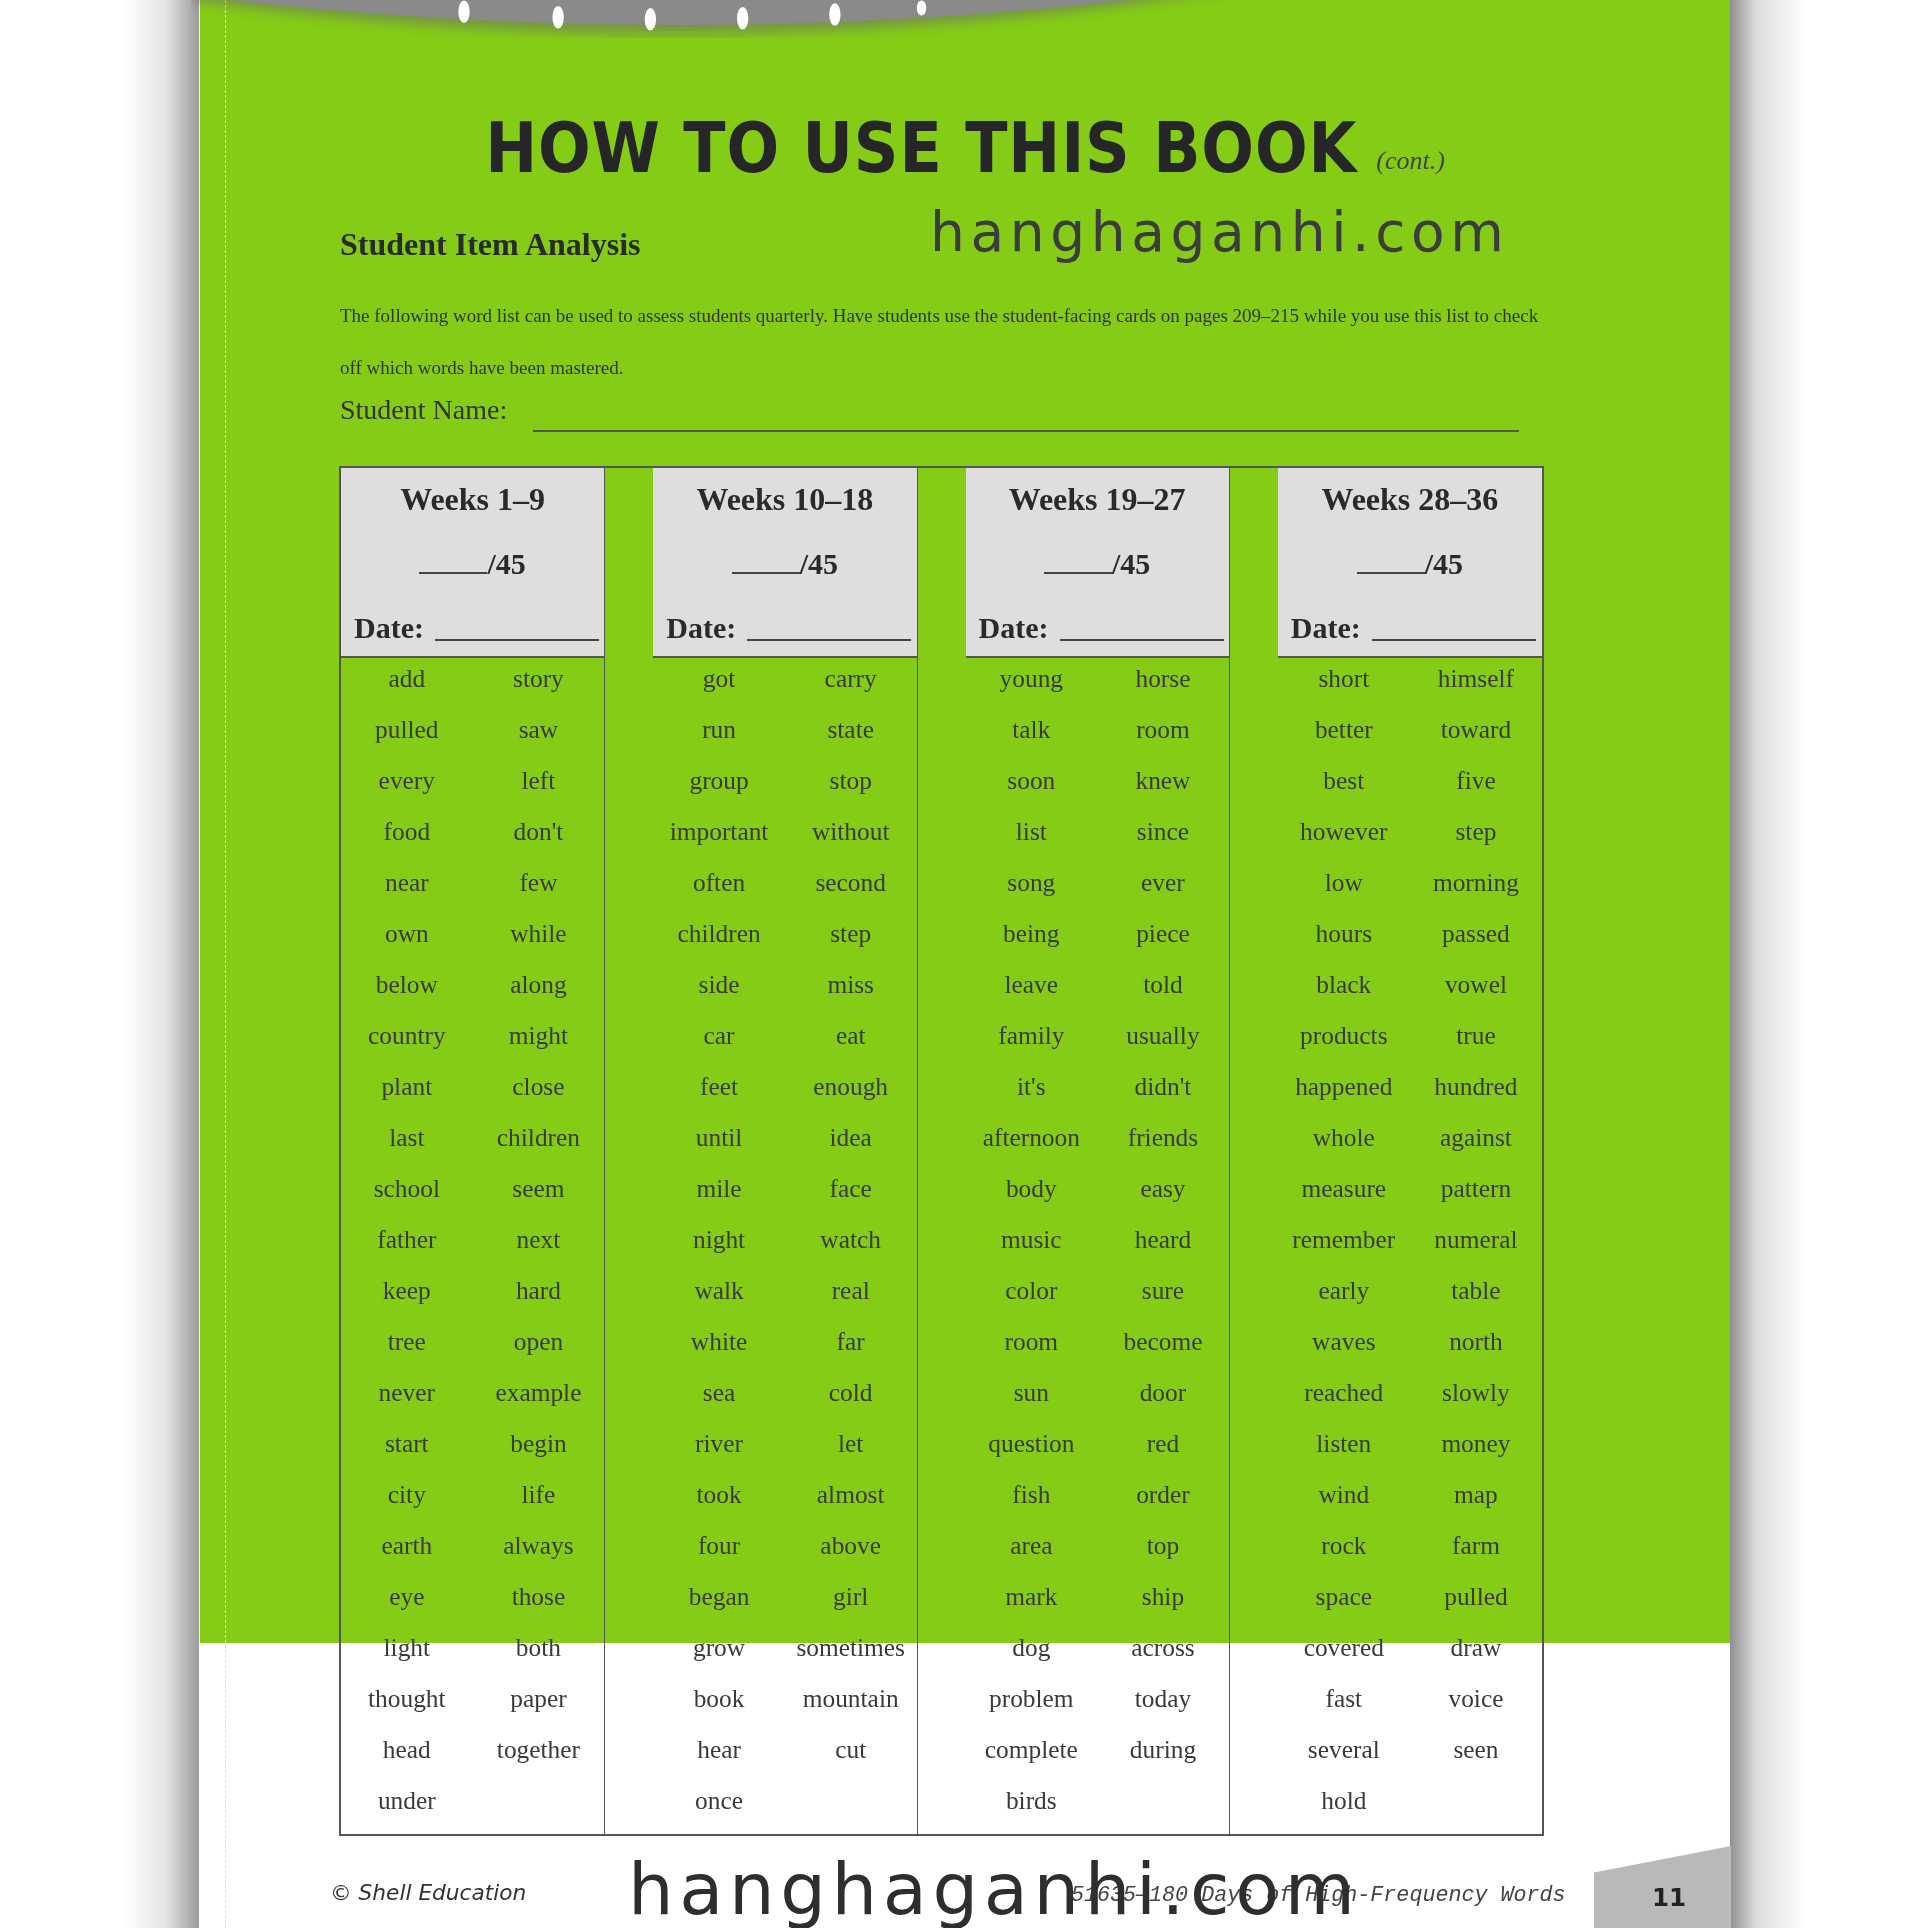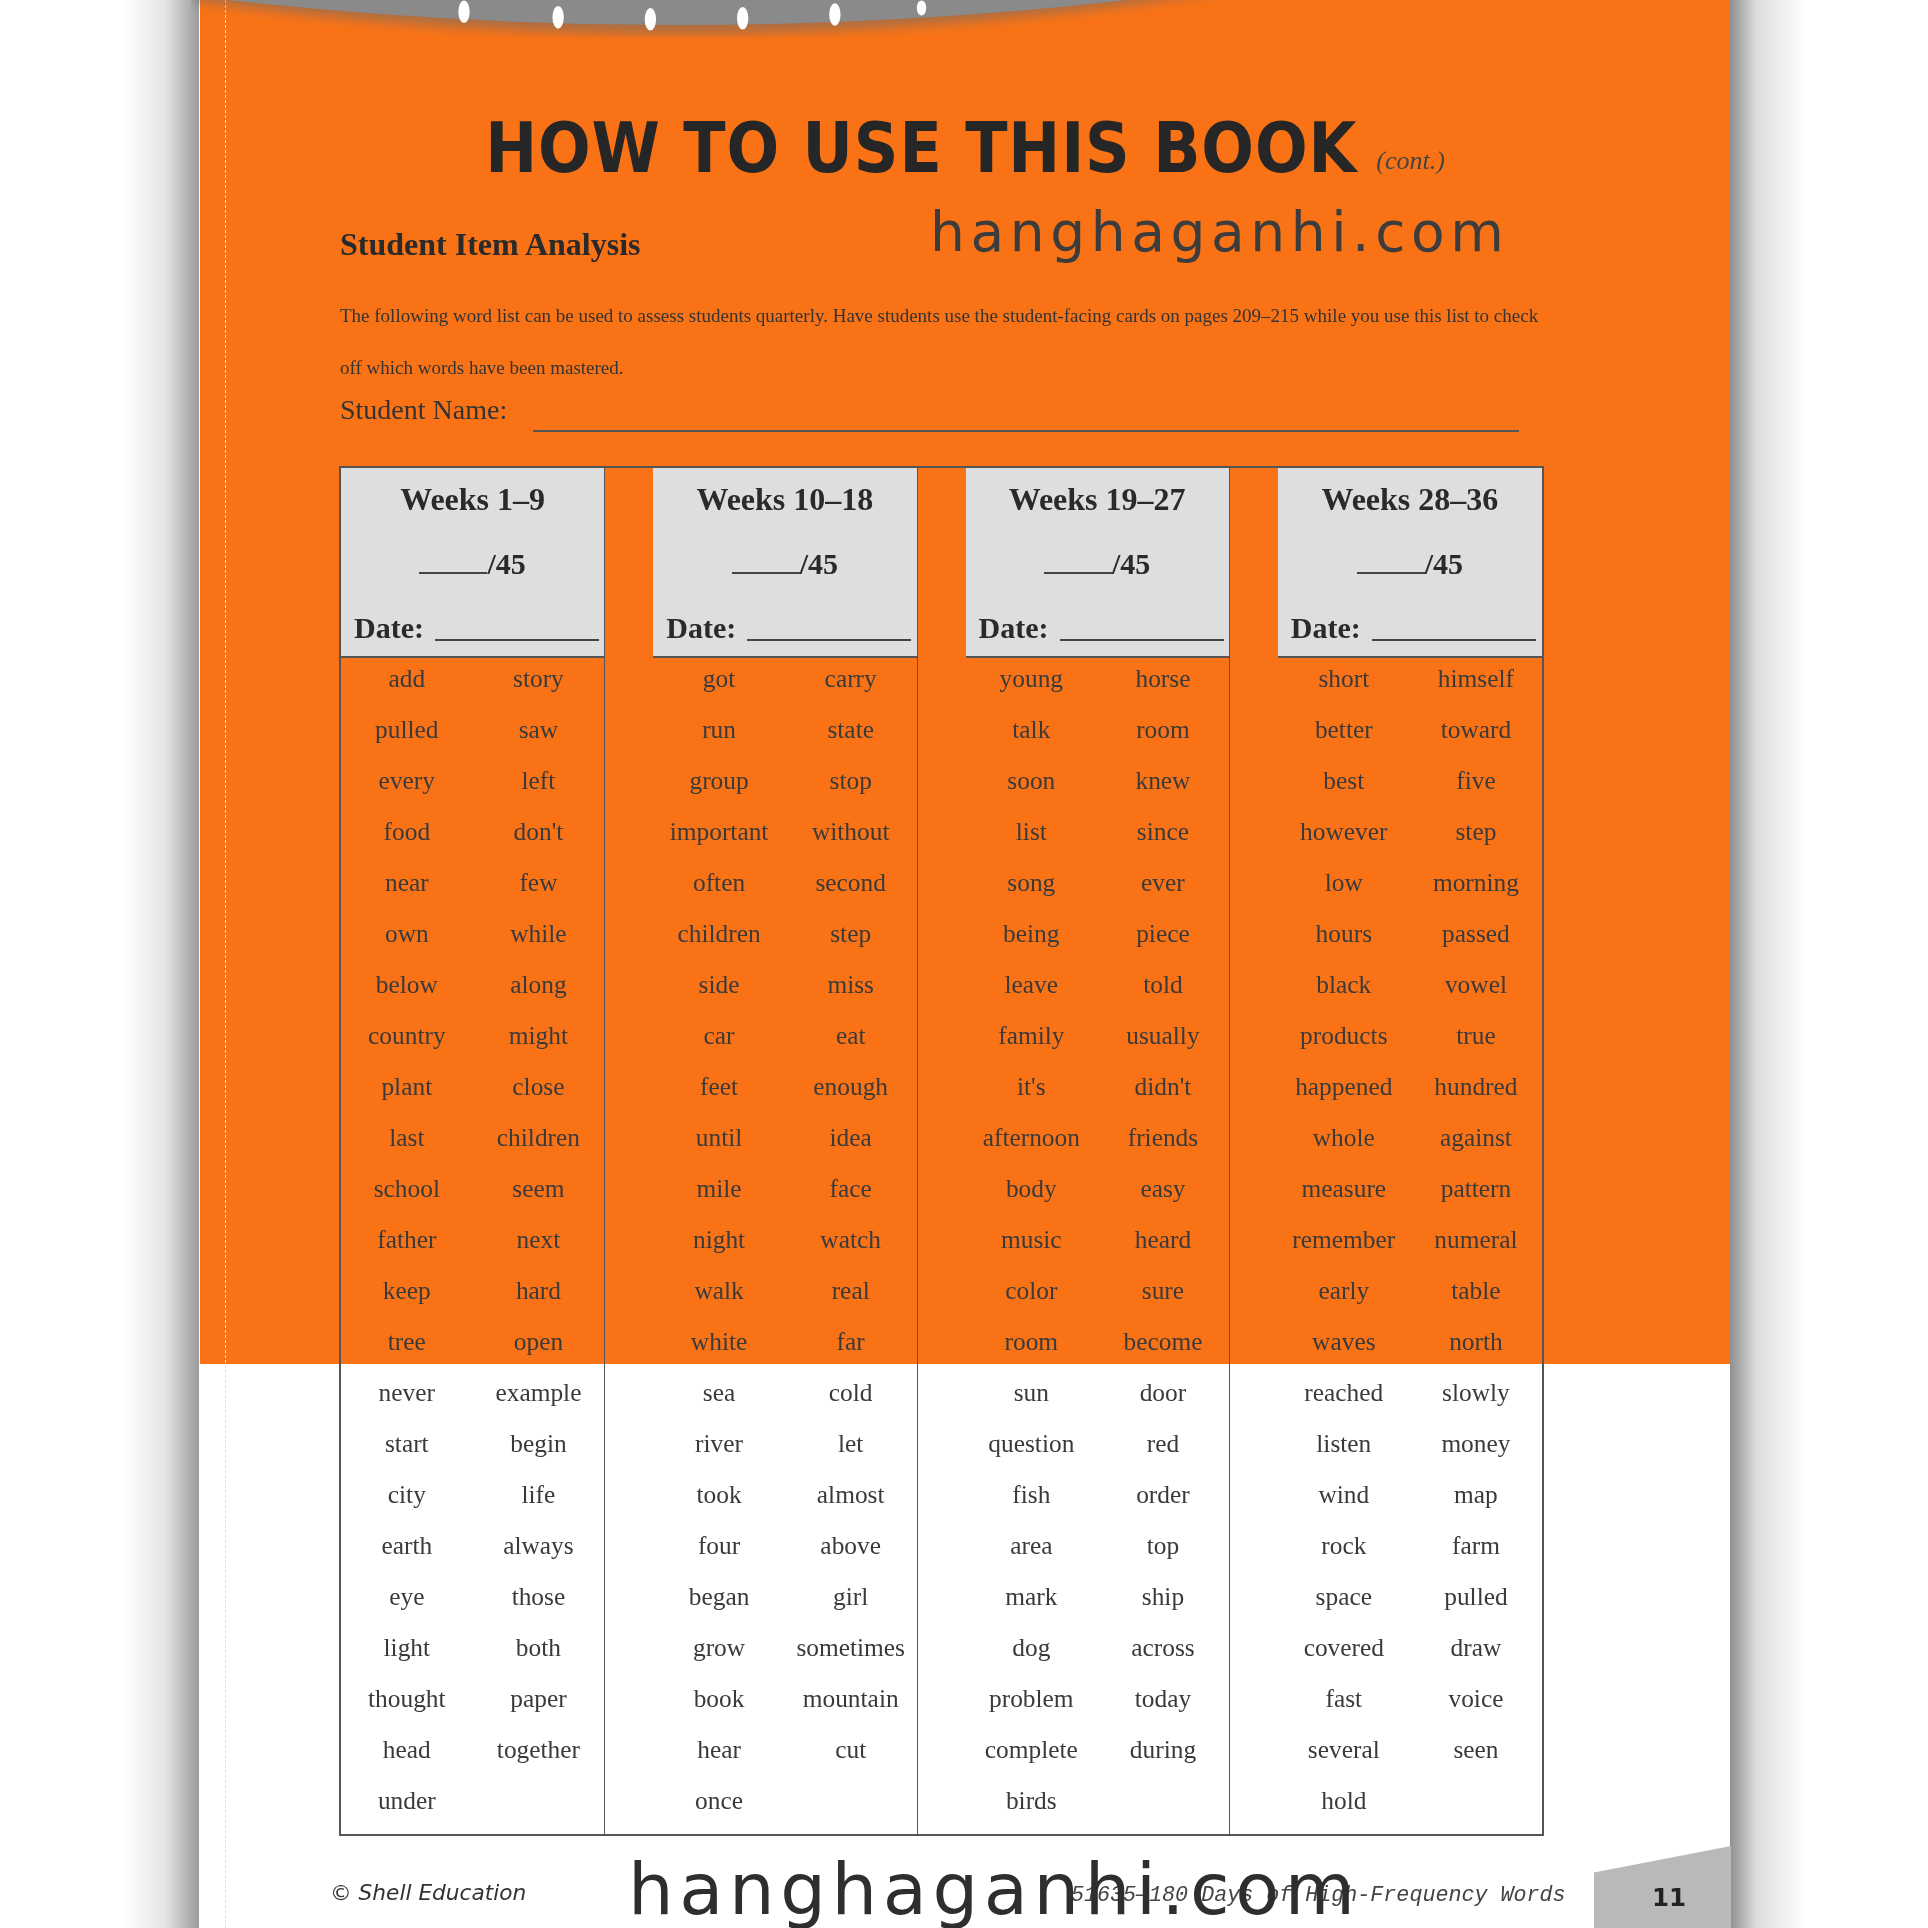--- a/index.html
+++ b/index.html
@@ -11,22 +11,22 @@
   }
   .page-shadow-left {
     position:absolute; left:122px; top:0; width:77px; height:1928px;
     background:linear-gradient(to right, #ffffff 0%, #e6e6e6 55%, #9a9a9a 100%);
   }
   .page-shadow-right {
     position:absolute; left:1730px; top:0; width:75px; height:1928px;
     background:linear-gradient(to right, #8f8f8f 0%, #dcdcdc 35%, #ffffff 100%);
   }
   .page {
-    position:absolute; left:200px; top:0; width:1530px; height:1364px;
-    background:#f97316;
+    position:absolute; left:200px; top:0; width:1530px; height:1643px;
+    background:#84cc16;
   }
   .dashed-guide {
     position:absolute; left:24.5px; top:0; width:0; height:1928px;
     border-left:1.9px dashed #e2e2e2;
   }
   .top-wave {
     position:absolute; left:-9.4px; top:-56px; width:1092px; height:94px;
   }
   .title-wrap {
     position:absolute; left:0; top:111px; width:1530px; text-align:center;

